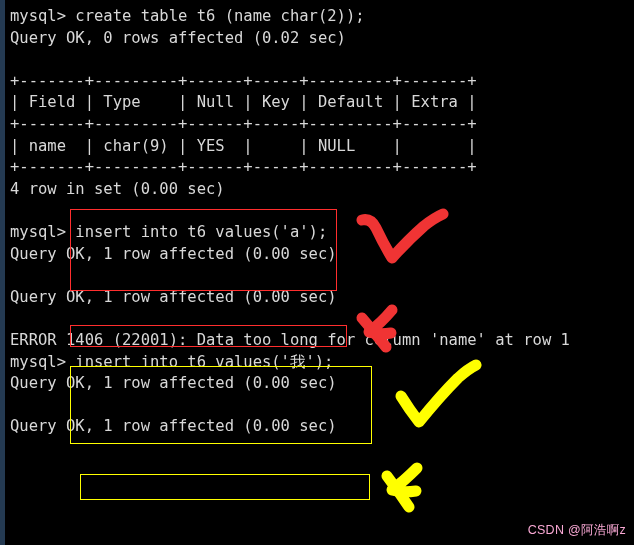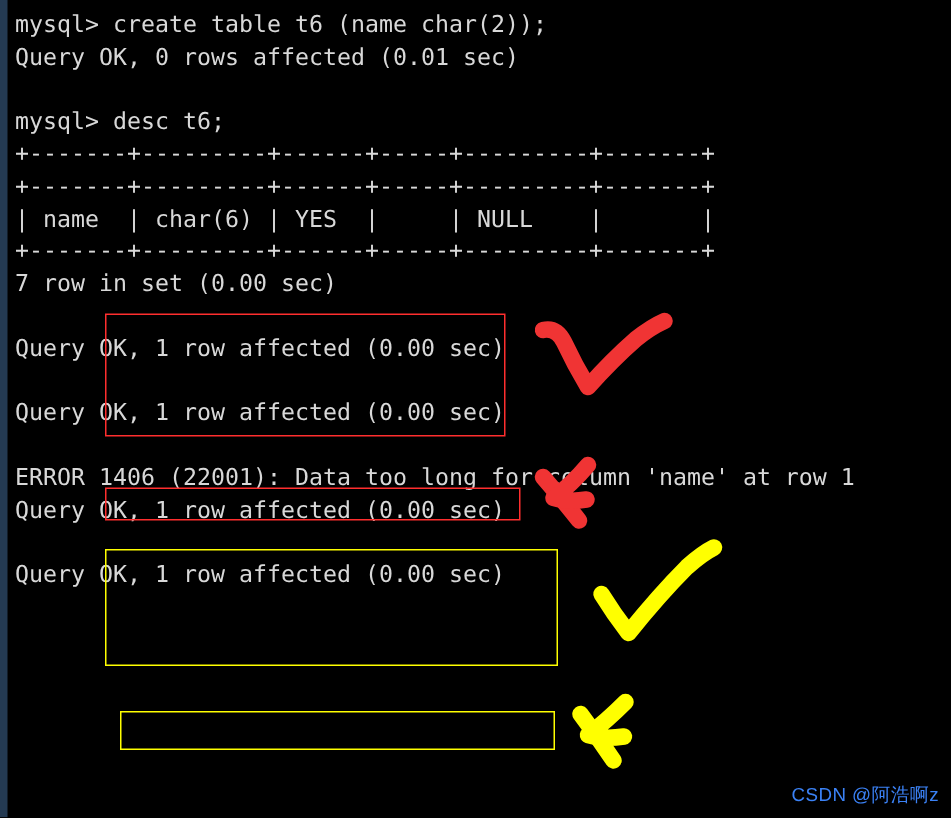--- a/index.html
+++ b/index.html
@@ -64,47 +64,49 @@
     pointer-events: none;
   }
 
   
   #watermark {
     position: absolute;
     right: 8px;
     bottom: 6px;
     font-family: "Liberation Sans", sans-serif;
     font-size: 12.5px;
-    color: #3b82f6;
+    color: #f9a8d4;
     letter-spacing: 0.3px;
   }
 </style>
 </head>
 <body>
 
 <div id="screen">
 
   <div id="left-edge"></div>
 
   <div id="terminal">
     <div class="line">mysql&gt; create table t6 (name char(2));</div>
-    <div class="line">Query OK, 0 rows affected (0.01 sec)</div>
+    <div class="line">Query OK, 0 rows affected (0.02 sec)</div>
     <div class="line blank"></div>
-    <div class="line">mysql&gt; desc t6;</div>
     <div class="line">+-------+---------+------+-----+---------+-------+</div>
+    <div class="line">| Field | Type    | Null | Key | Default | Extra |</div>
     <div class="line">+-------+---------+------+-----+---------+-------+</div>
-    <div class="line">| name  | char(6) | YES  |     | NULL    |       |</div>
+    <div class="line">| name  | char(9) | YES  |     | NULL    |       |</div>
     <div class="line">+-------+---------+------+-----+---------+-------+</div>
-    <div class="line">7 row in set (0.00 sec)</div>
+    <div class="line">4 row in set (0.00 sec)</div>
     <div class="line blank"></div>
+    <div class="line">mysql&gt; insert into t6 values('a');</div>
     <div class="line">Query OK, 1 row affected (0.00 sec)</div>
     <div class="line blank"></div>
     <div class="line">Query OK, 1 row affected (0.00 sec)</div>
     <div class="line blank"></div>
     <div class="line">ERROR 1406 (22001): Data too long for column 'name' at row 1</div>
+    <div class="line">mysql&gt; insert into t6 values('我');</div>
     <div class="line">Query OK, 1 row affected (0.00 sec)</div>
     <div class="line blank"></div>
     <div class="line">Query OK, 1 row affected (0.00 sec)</div>
     <div class="line blank"></div>
 
   </div>
 
   <div class="anno-box" id="ab0" style="left: 70px; top: 209px; width: 267px; height: 82px; border-color: rgb(255, 46, 46);"></div>
   <div class="anno-box" id="ab1" style="left: 70px; top: 325px; width: 277px; height: 22px; border-color: rgb(255, 46, 46);"></div>
   <div class="anno-box" id="ab2" style="left: 70px; top: 366px; width: 302px; height: 78px; border-color: rgb(255, 255, 0);"></div>

